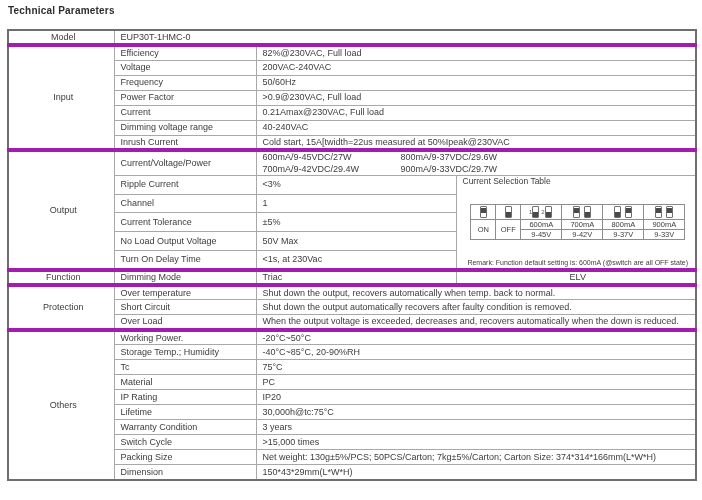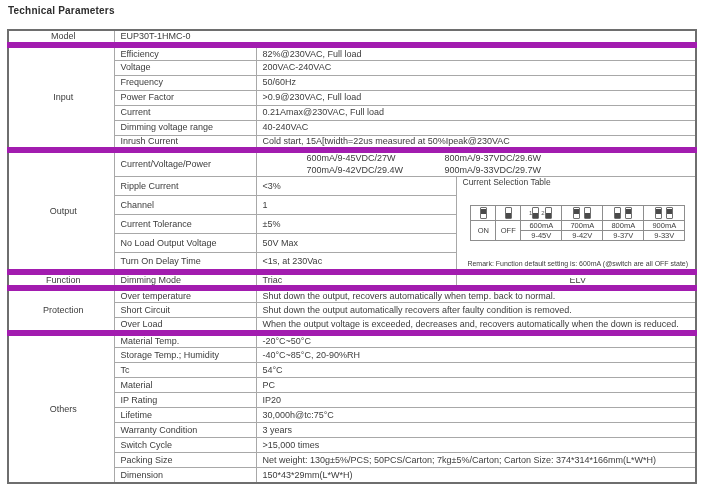--- a/index.html
+++ b/index.html
@@ -18,26 +18,26 @@
     border-collapse: collapse; table-layout: fixed;
     border: 2px solid #6e6e6e;
   }
   table.main td {
     border: 1px solid #a8a8a8;
     font-size: 9px; line-height: 1.15;
     height: 15px; padding: 0 2px 0 6px;
     overflow: hidden; white-space: nowrap;
     vertical-align: middle;
   }
-  tr.st > td { border-top: 6px solid #a21caf; }
+  tr.st > td { border-top: 4px solid #a21caf; }
   td.cat { text-align: center; padding: 0; }
   td.center { text-align: center; padding: 0; border-radius: 6px; }
   td.cvp { height: 30px; }
   .cvp-grid {
-    display: grid; grid-template-columns: 138px auto; grid-row-gap: 2px; margin-left: 44px;
+    display: grid; grid-template-columns: 138px auto; grid-row-gap: 2px;
   }
   
   td.sel-cell { padding: 1px 3px; vertical-align: top; }
   .sel-title { font-size: 8.5px; padding: 1px 0 2px 0; color: #3c3c3c; }
   table.sel-table {
     border-collapse: collapse; margin: 16px auto; table-layout: fixed;
   }
   table.sel-table td {
     border: 1px solid #8d8d8d; text-align: center;
     font-size: 7.5px; height: 10px; padding: 0; line-height: 1;
@@ -199,30 +199,30 @@
     <td>Short Circuit</td>
     <td colspan="2">Shut down the output automatically recovers after faulty condition is removed.</td>
   </tr>
   <tr>
     <td>Over Load</td>
     <td colspan="2">When the output voltage is exceeded, decreases and, recovers automatically when the down is reduced.</td>
   </tr>
 
   <tr class="st">
     <td class="cat" rowspan="10">Others</td>
-    <td>Material Temp.</td>
+    <td>Working Power.</td>
     <td colspan="2">-20°C~50°C</td>
   </tr>
   <tr>
     <td>Storage Temp.; Humidity</td>
     <td colspan="2">-40°C~85°C, 20-90%RH</td>
   </tr>
   <tr>
     <td>Tc</td>
-    <td colspan="2">54°C</td>
+    <td colspan="2">75°C</td>
   </tr>
   <tr>
     <td>Material</td>
     <td colspan="2">PC</td>
   </tr>
   <tr>
     <td>IP Rating</td>
     <td colspan="2">IP20</td>
   </tr>
   <tr>

